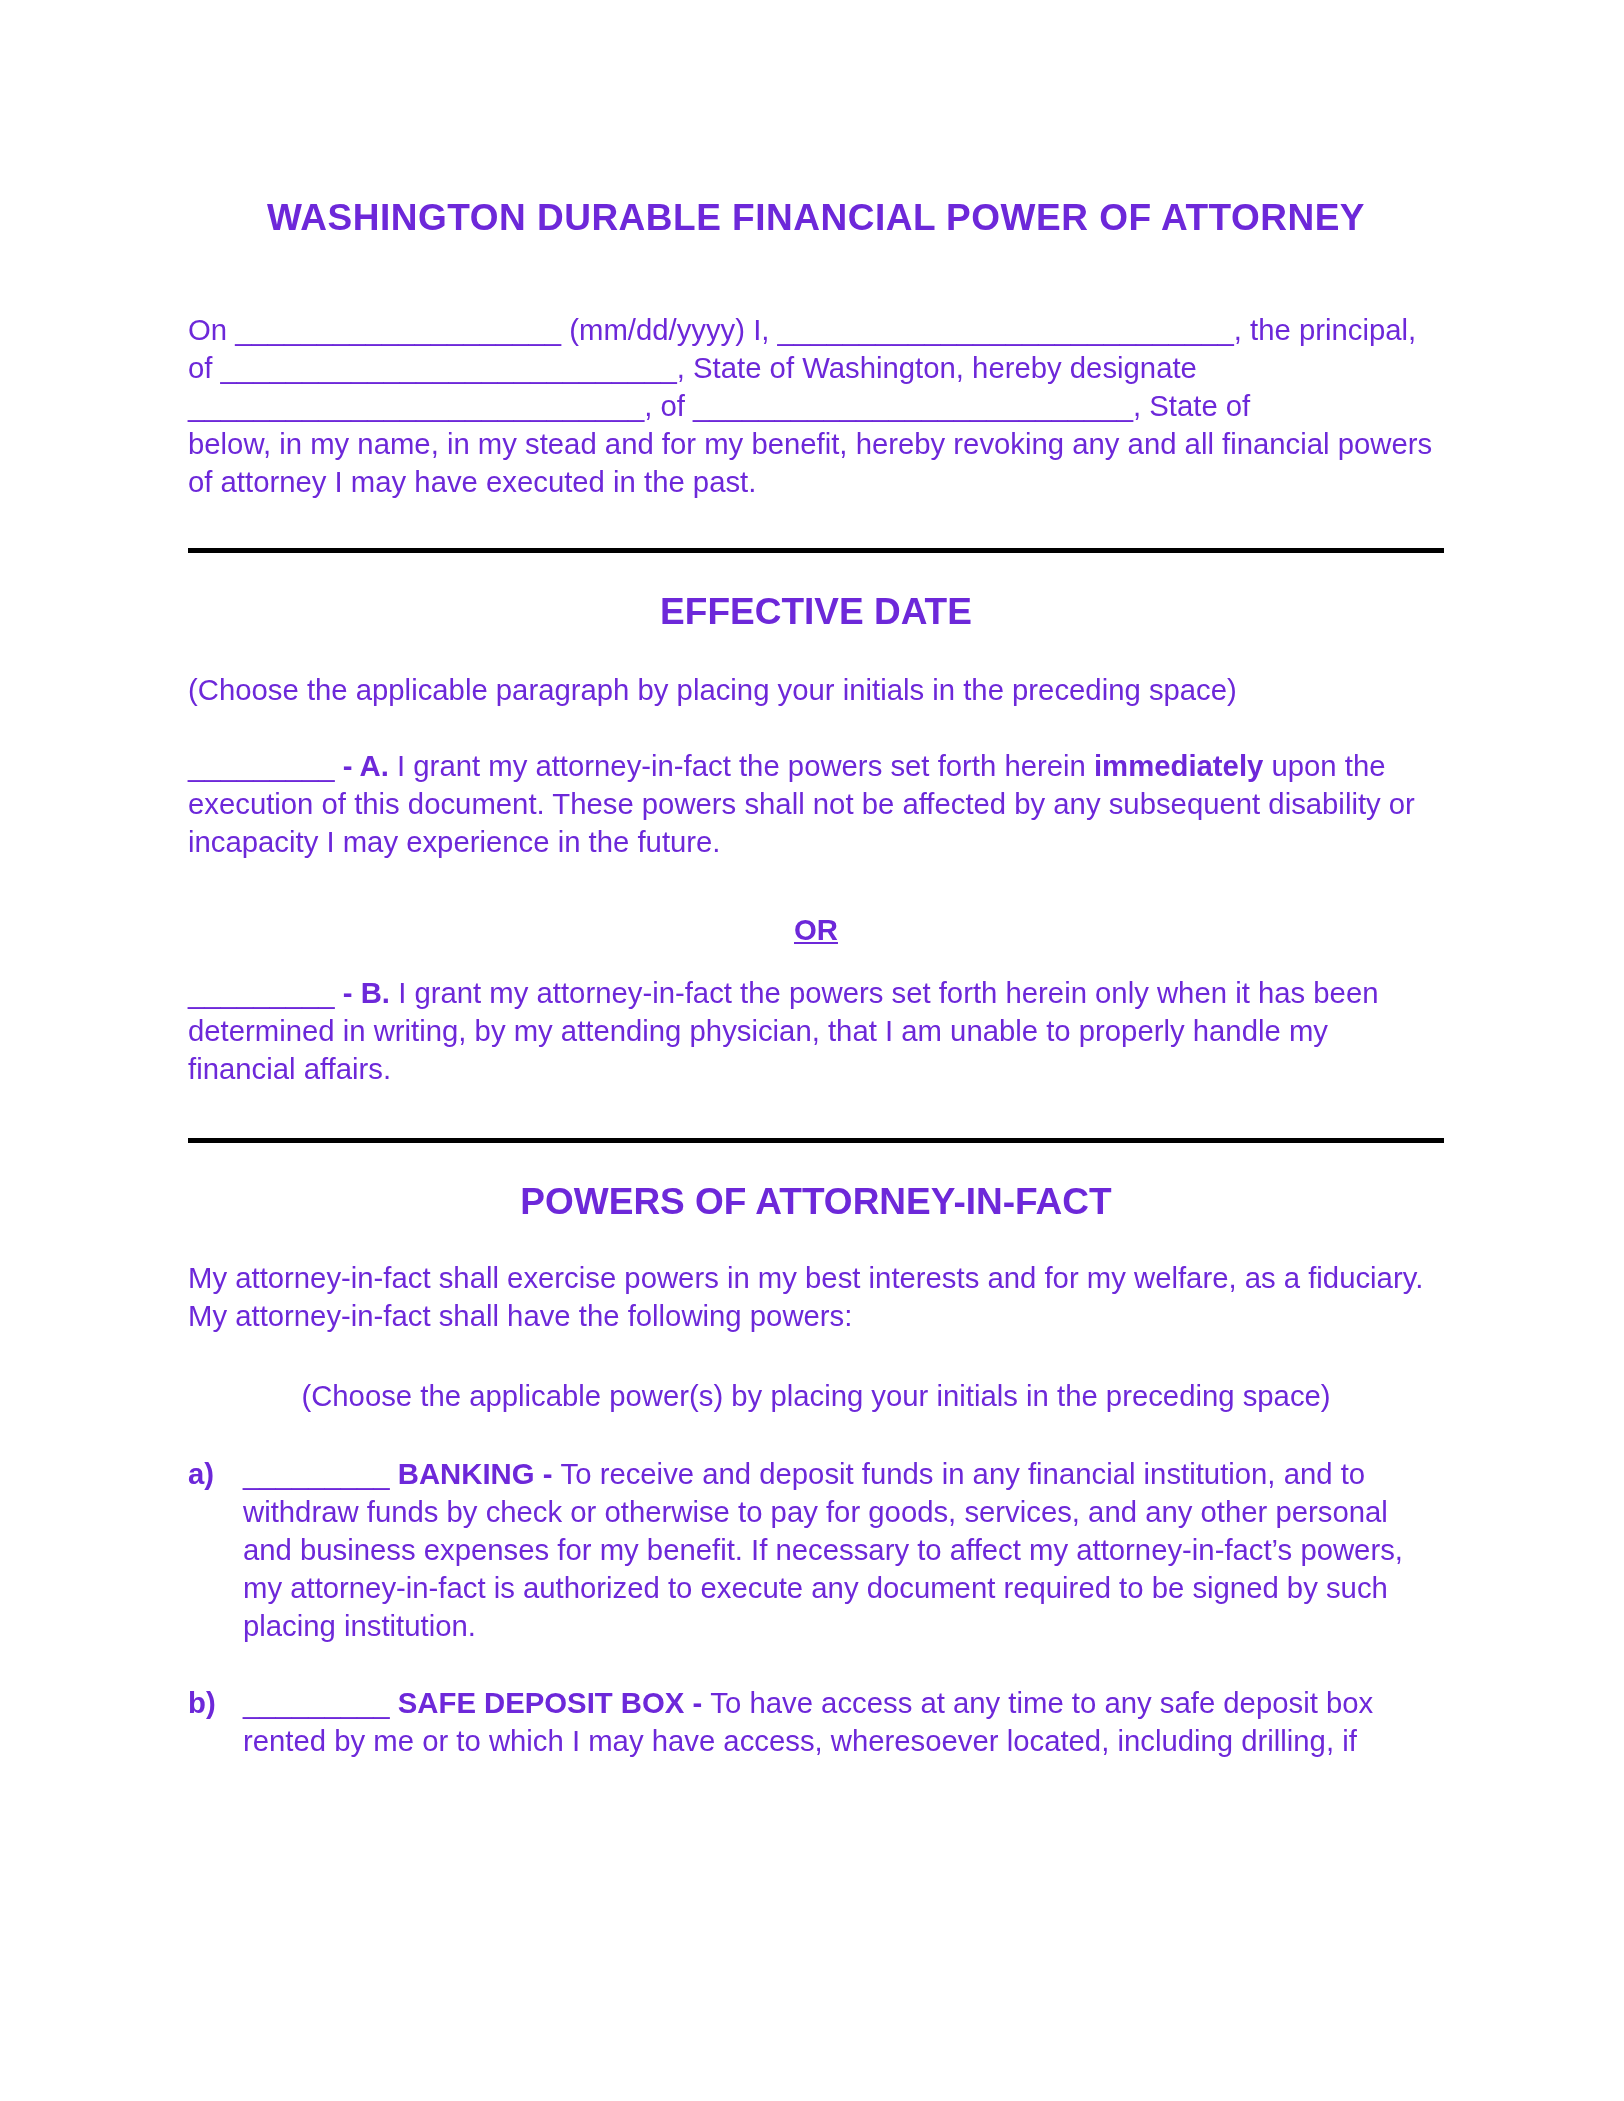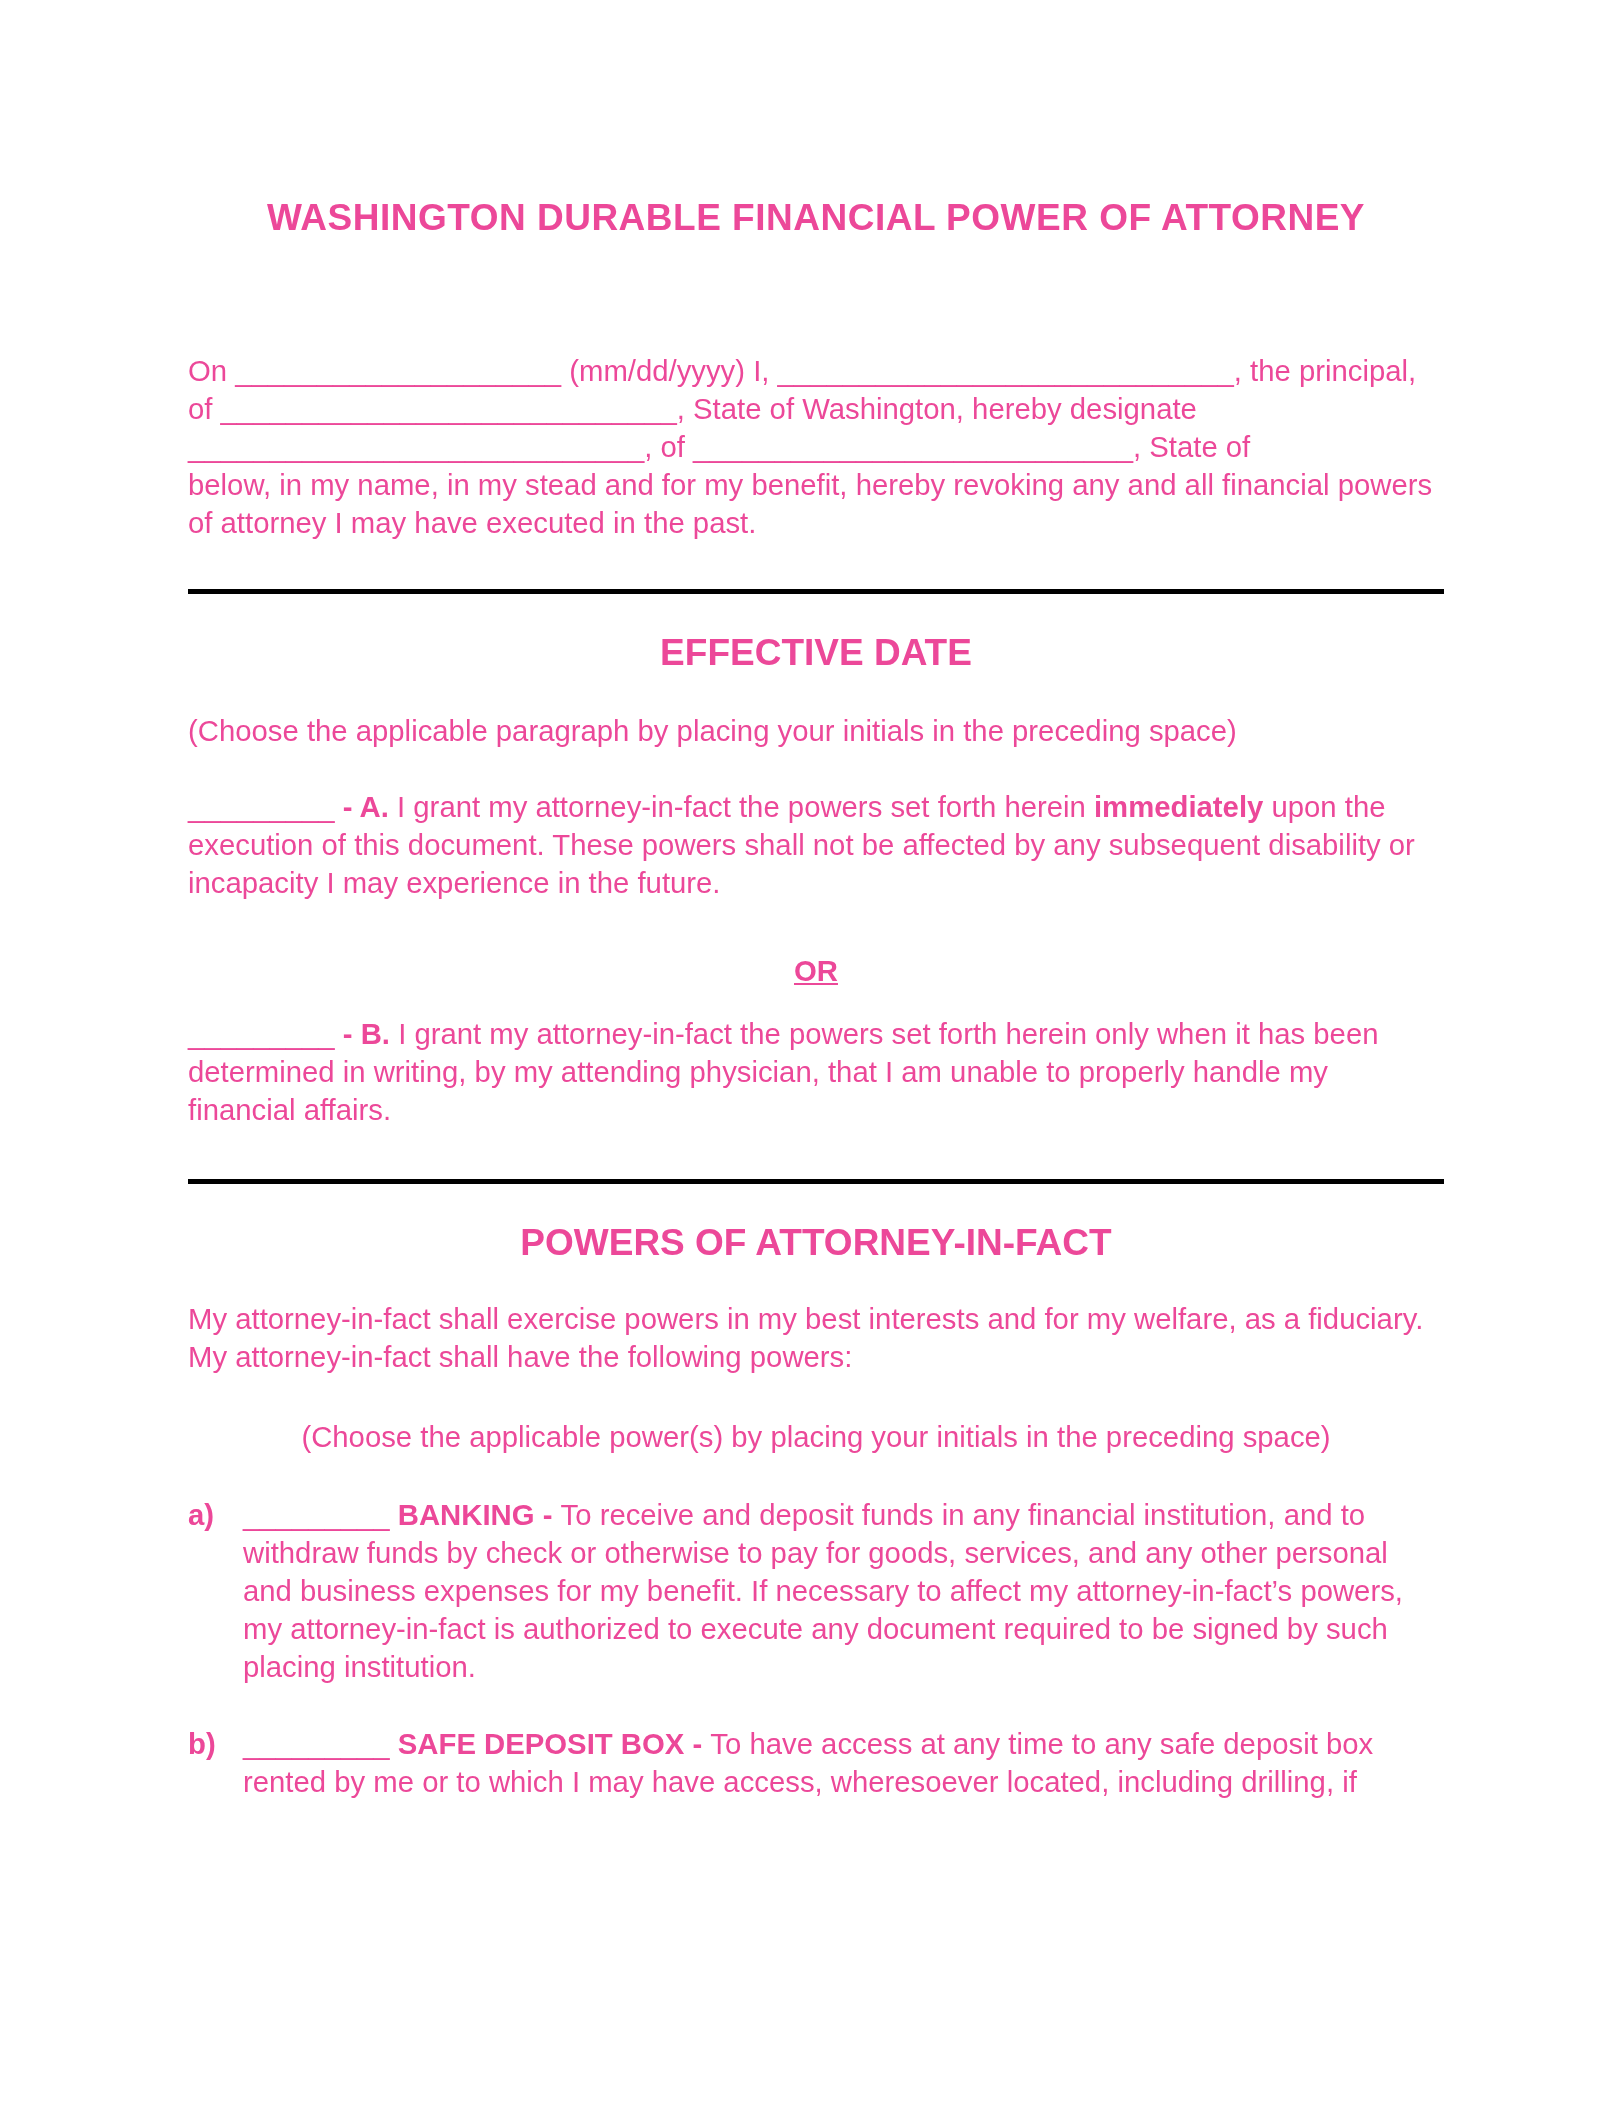--- a/index.html
+++ b/index.html
@@ -4,21 +4,21 @@
 <style>
   html, body { margin: 0; padding: 0; background: #ffffff; }
   .page {
     position: relative;
     width: 1624px;
     height: 2101px;
     background: #ffffff;
     box-sizing: border-box;
     padding: 196px 180px 0 188px;
     font-family: "Liberation Sans", "DejaVu Sans", sans-serif;
-    color: #ec4899;
+    color: #6d28d9;
     overflow: hidden;
   }
   .doc-title {
     margin: 0;
     font-size: 37px;
     line-height: 44px;
     font-weight: bold;
     text-align: center;
     letter-spacing: 0.5px;
     white-space: pre;
@@ -33,21 +33,21 @@
   }
   .para { font-size: 29.3px; }
   .line {
     display: block;
     font-size: 29.3px;
     line-height: 38px;
     white-space: pre;
   }
   .b { font-weight: bold; }
   .center { text-align: center; }
-  .intro { margin-top: 112px; }
+  .intro { margin-top: 71px; }
   .divider {
     border: none;
     border-top: 5px solid #000000;
     margin: 0;
   }
   .divider-1 { margin-top: 47px; }
   .divider-2 { margin-top: 50px; }
   .instruction { margin-top: 37px; }
   .option-a { margin-top: 38px; }
   .or-separator {

